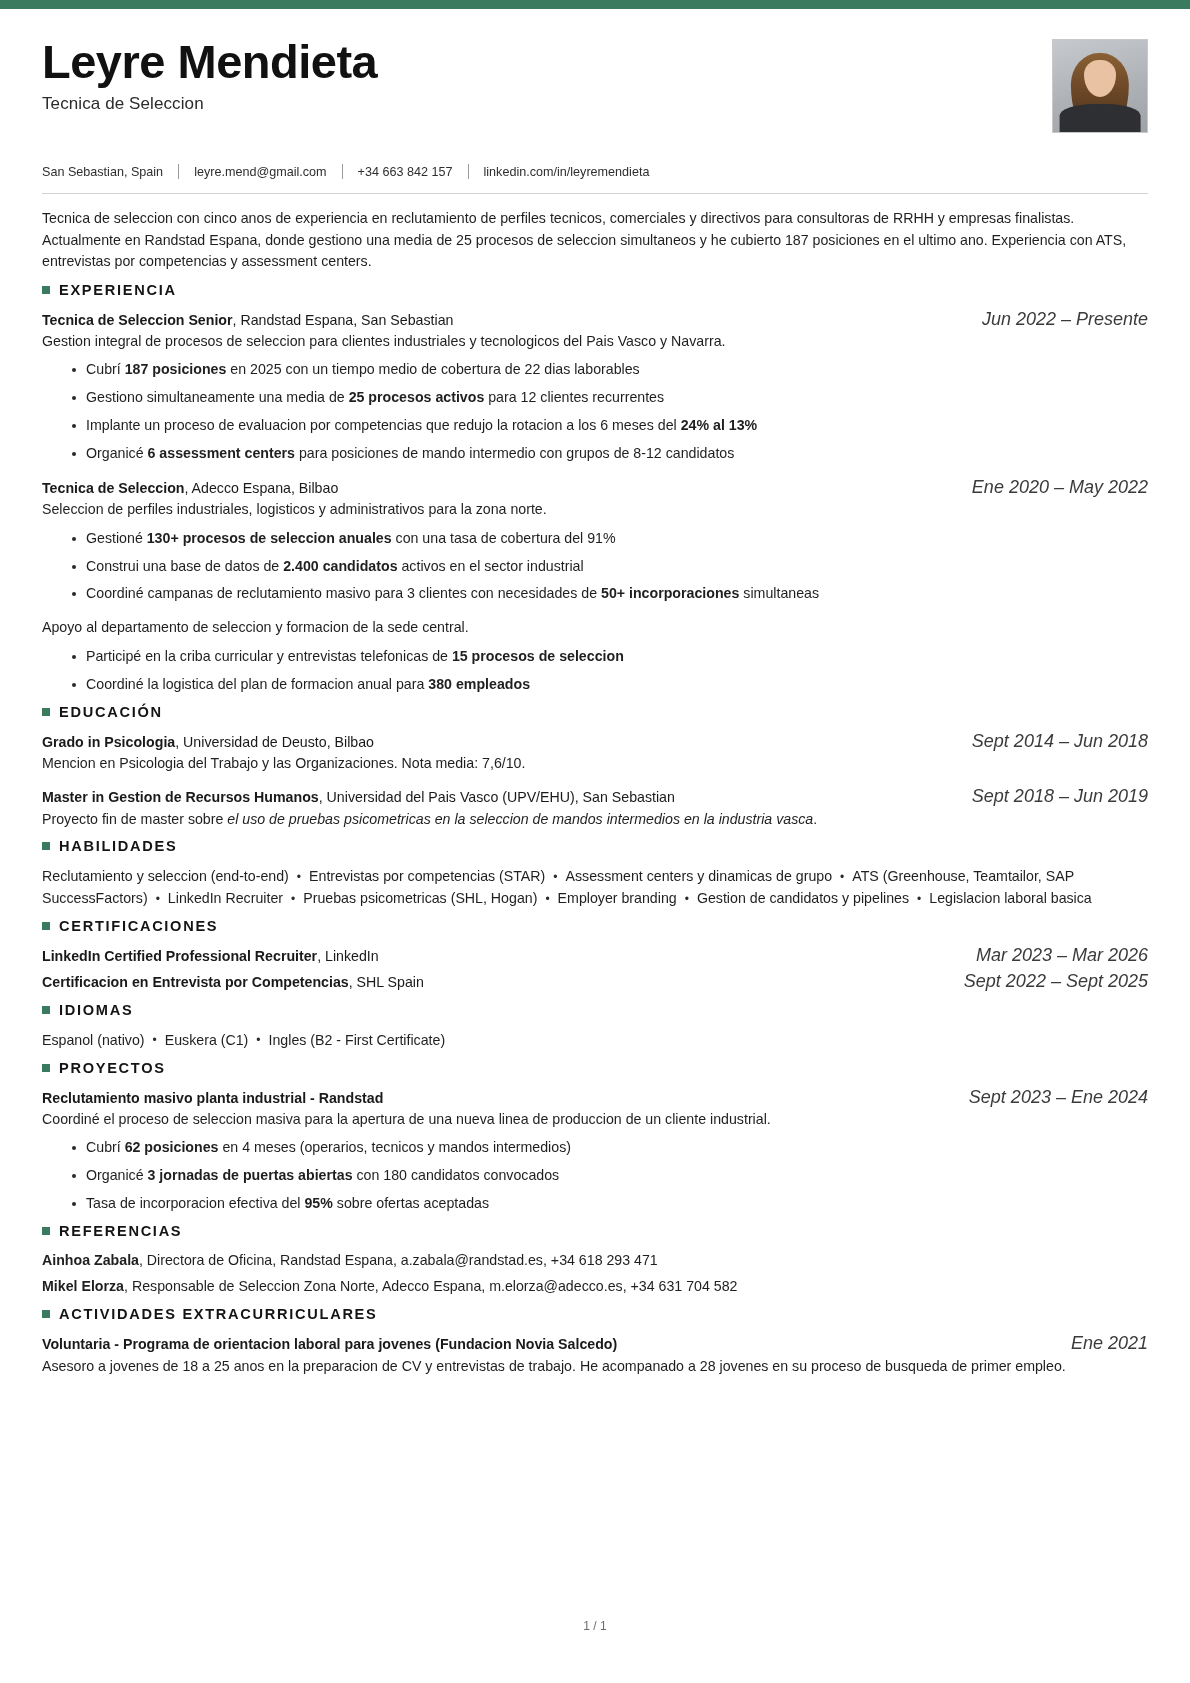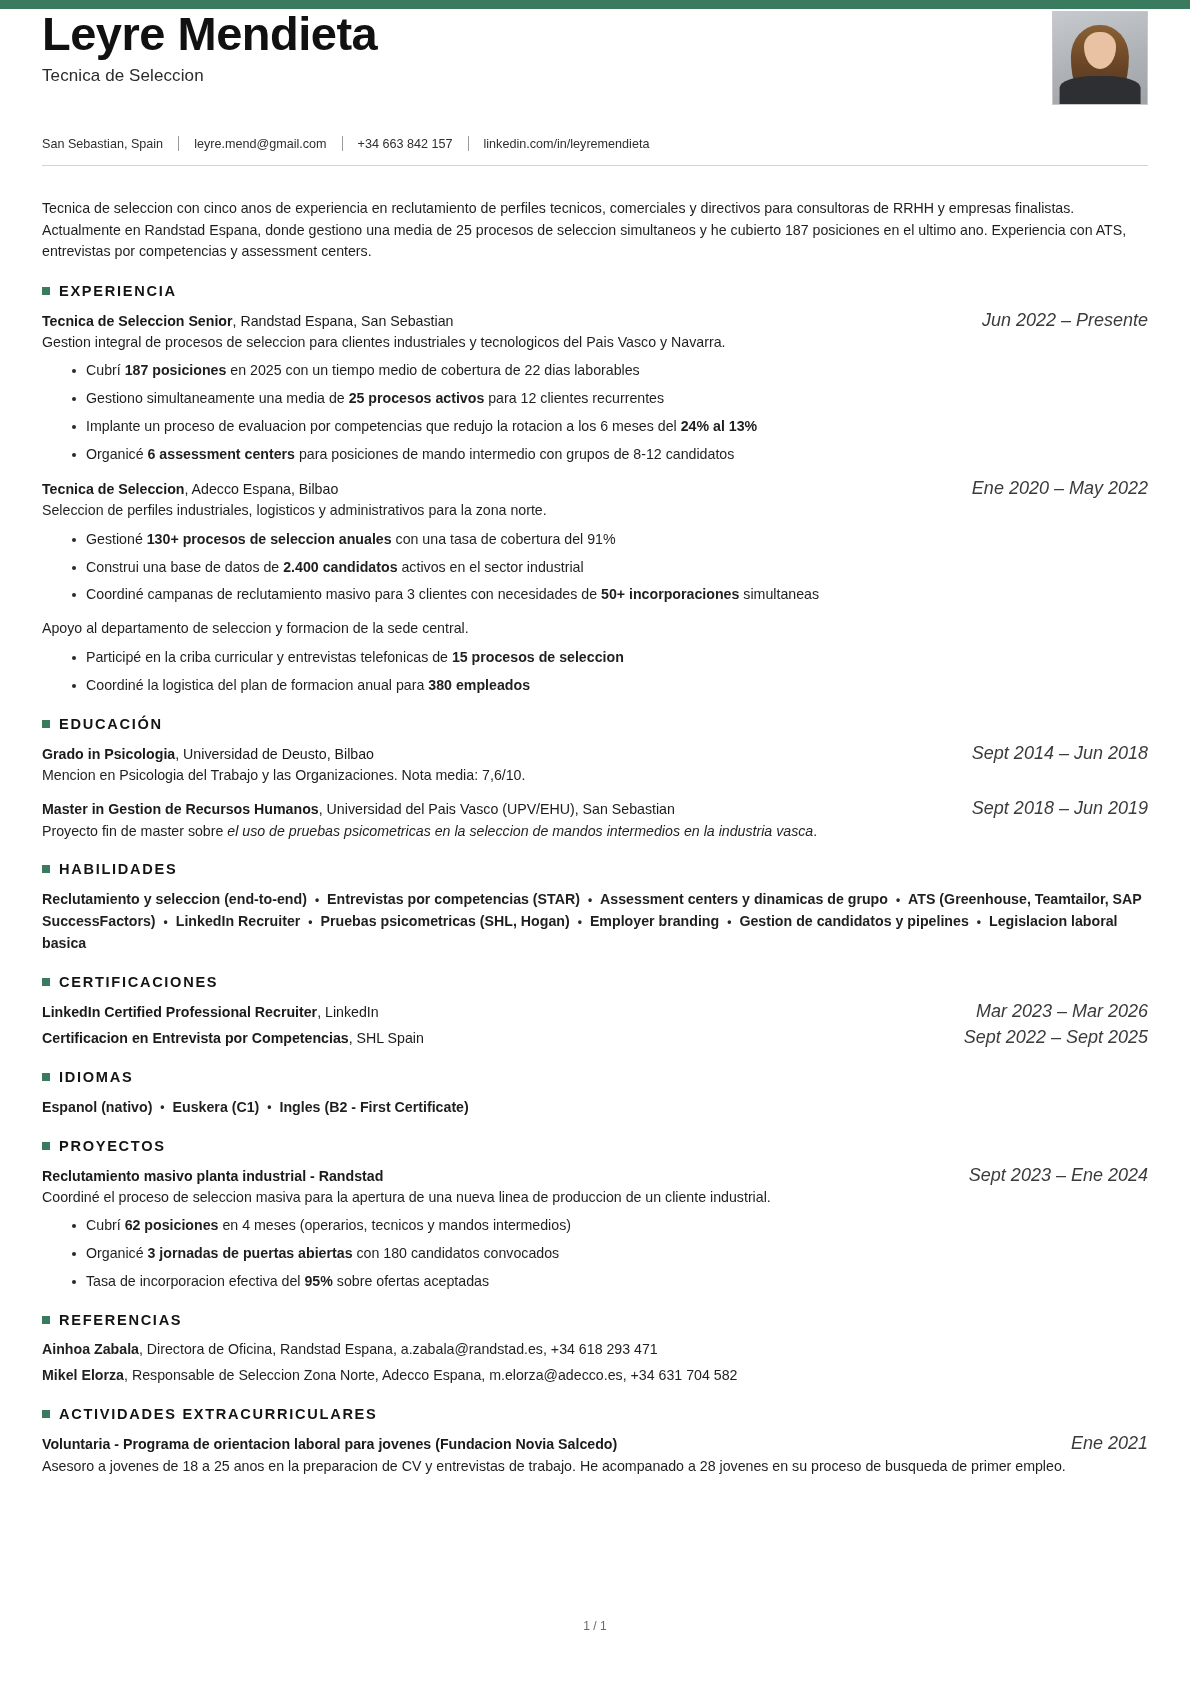--- a/index.html
+++ b/index.html
@@ -19,20 +19,21 @@
   }
   .page {
     padding: 0 42px;
     position: relative;
   }
   
   .header {
     display: flex;
     justify-content: space-between;
     align-items: flex-start;
+    padding-top: 28px;
   }
   .header-left { flex: 1 1 auto; min-width: 0; }
   .name {
     font-size: 47px;
     font-weight: bold;
     letter-spacing: -0.5px;
     line-height: 1.08;
     margin: 0;
     color: #111111;
   }
@@ -102,24 +103,24 @@
   .hr {
     height: 1px;
     background: #d2d2d2;
     margin-top: 14px;
   }
   
   .summary {
     font-size: 14.2px;
     line-height: 1.52;
     color: #1f1f1f;
-    margin-top: 32px;
+    margin-top: 14px;
   }
   
-  .section { margin-top: 20px; }
+  .section { margin-top: 9px; }
   .section-title {
     display: flex;
     align-items: center;
     font-size: 14.6px;
     font-weight: bold;
     letter-spacing: 1.7px;
     color: #141414;
     margin-bottom: 11px;
   }
   .sq {
@@ -178,21 +179,20 @@
     left: 0; top: 8px;
     width: 4px; height: 4px;
     border-radius: 50%;
     background: #2a2a2a;
   }
   ul.bullets li b { font-weight: bold; }
   .inline-list {
     font-size: 14.2px;
     line-height: 1.55;
     color: #1f1f1f;
-    font-weight: bold;
   }
   .inline-list .dot {
     display: inline-block;
     margin: 0 8px;
     color: #2a2a2a;
     font-size: 12px;
     vertical-align: middle;
   }
   .cert-row {
     display: flex;

